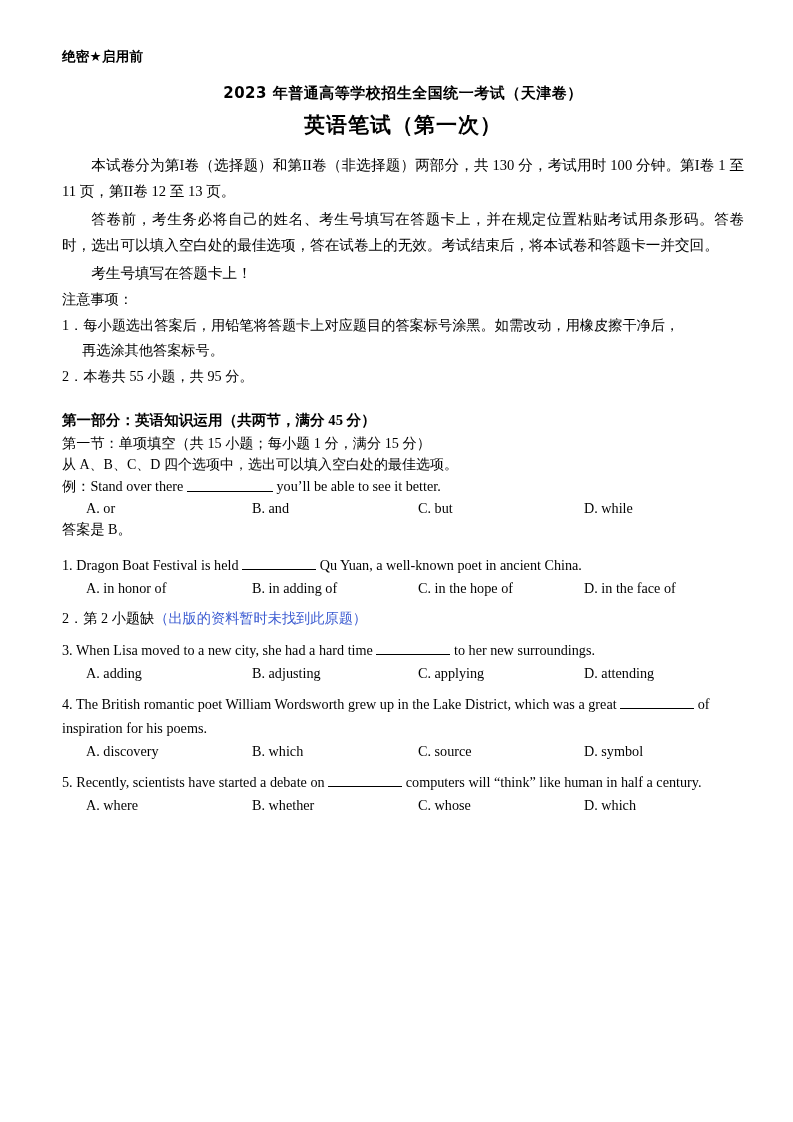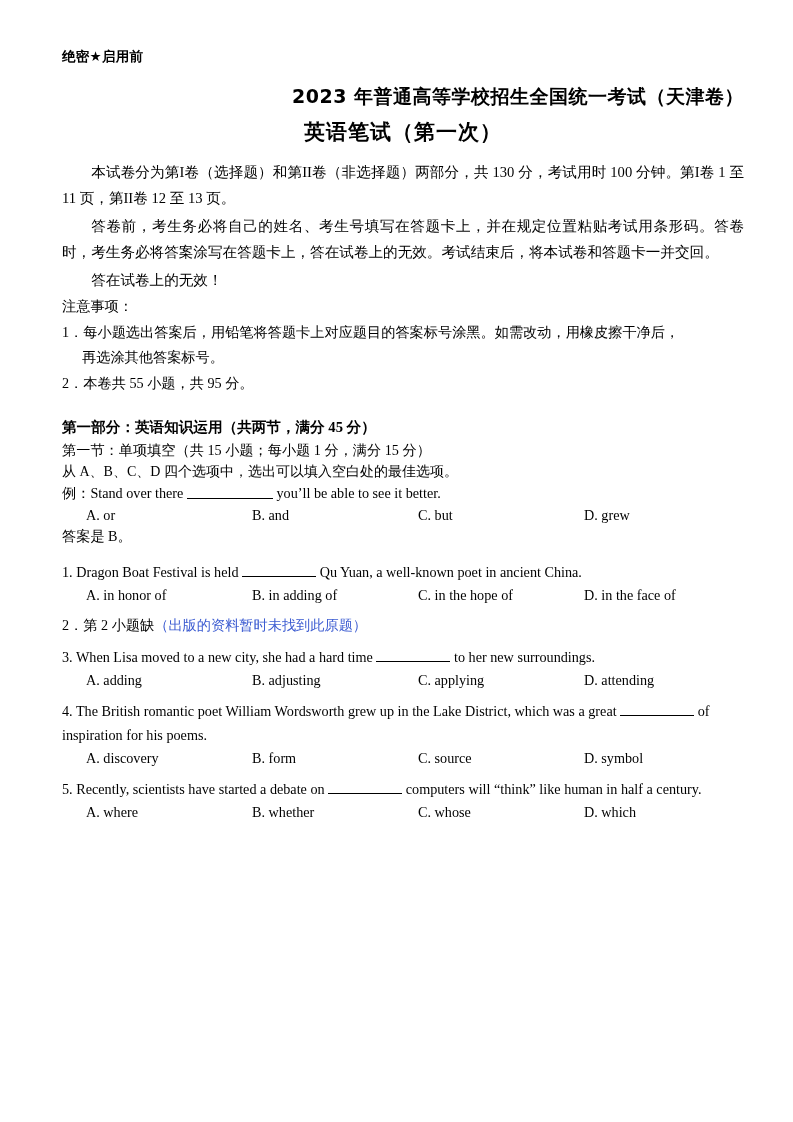--- a/index.html
+++ b/index.html
@@ -29,23 +29,23 @@
     width: 682px;
   }
   .secret-line {
     font-family: "DejaVu Sans", sans-serif;
     font-size: 13.5px;
     font-weight: bold;
     letter-spacing: 0.3px;
     margin: 0 0 18px 0;
   }
   .doc-title {
-    text-align: right;
+    text-align: center;
     font-family: "DejaVu Sans", sans-serif;
-    font-size: 19px;
+    font-size: 15px;
     font-weight: bold;
     letter-spacing: 0.5px;
     margin: 0 0 8px 0;
   }
   .doc-subtitle {
     text-align: center;
     font-family: "DejaVu Serif", serif;
     font-size: 21px;
     font-weight: bold;
     letter-spacing: 1px;
@@ -151,22 +151,22 @@
 
 <div class="page">
   <div class="content">
 
     <div class="secret-line">绝密★启用前</div>
 
     <div class="doc-title">2023 年普通高等学校招生全国统一考试（天津卷）</div>
     <div class="doc-subtitle">英语笔试（第一次）</div>
 
     <p class="para">本试卷分为第I卷（选择题）和第II卷（非选择题）两部分，共 130 分，考试用时 100 分钟。第I卷 1 至 11 页，第II卷 12 至 13 页。</p>
-    <p class="para">答卷前，考生务必将自己的姓名、考生号填写在答题卡上，并在规定位置粘贴考试用条形码。答卷时，考生务必将答案涂写在答题卡上，答在试卷上的无效。考试结束后，将本试卷和答题卡一并交回。</p>
-    <p class="para">答在试卷上的无效！</p>
+    <p class="para">答卷前，考生务必将自己的姓名、考生号填写在答题卡上，并在规定位置粘贴考试用条形码。答卷时，选出可以填入空白处的最佳选项，答在试卷上的无效。考试结束后，将本试卷和答题卡一并交回。</p>
+    <p class="para">考生号填写在答题卡上！</p>
 
 
     <div class="notice-head">注意事项：</div>
     <div class="notice-item">
       <span>1．每小题选出答案后，用铅笔将答题卡上对应题目的答案标号涂黑。如需改动，用橡皮擦干净后，</span>
       <span class="hang">再选涂其他答案标号。</span>
     </div>
     <div class="notice-item">2．本卷共 55 小题，共 95 分。</div>
 
     <div class="part-head">
@@ -177,21 +177,21 @@
 
     <div class="example-line">
       <span>例：</span><span class="en">Stand over there</span>
       <span class="blank long"></span>
       <span class="en">you’ll be able to see it better.</span>
     </div>
     <div class="options">
       <span class="opt en">A. or</span>
       <span class="opt en">B. and</span>
       <span class="opt en">C. but</span>
-      <span class="opt en">D. grew</span>
+      <span class="opt en">D. while</span>
     </div>
     <div class="answer-line">答案是 B。</div>
 
     <div class="q en">
       <span>1.</span>
       <span>Dragon Boat Festival is held</span>
       <span class="blank"></span>
       <span>Qu Yuan, a well-known poet in ancient China.</span>
     </div>
     <div class="options">
@@ -219,21 +219,21 @@
     </div>
 
     <div class="q en tight">
       <span>4.</span>
       <span>The British romantic poet William Wordsworth grew up in the Lake District, which was a great</span>
       <span class="blank"></span>
       <span>of inspiration for his poems.</span>
     </div>
     <div class="options">
       <span class="opt en">A. discovery</span>
-      <span class="opt en">B. form</span>
+      <span class="opt en">B. which</span>
       <span class="opt en">C. source</span>
       <span class="opt en">D. symbol</span>
     </div>
 
     <div class="q en tight">
       <span>5.</span>
       <span>Recently, scientists have started a debate on</span>
       <span class="blank"></span>
       <span>computers will “think” like human in half a century.</span>
     </div>

